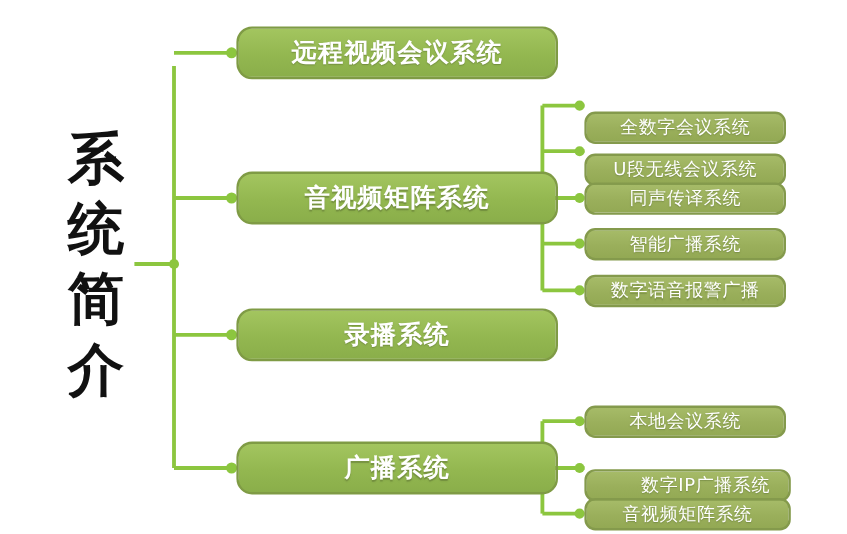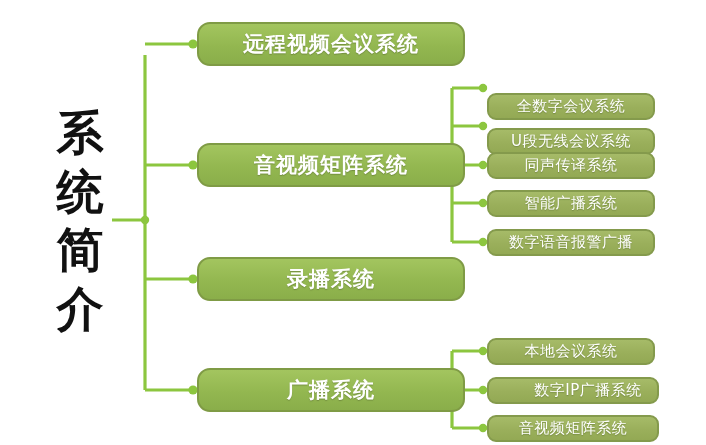--- a/index.html
+++ b/index.html
@@ -163,16 +163,16 @@
   <div class="node-main m2">录播系统</div>
   <div class="node-main m3">广播系统</div>
 
   <div class="node-leaf" style="top:93px;">全数字会议系统</div>
   <div class="node-leaf" style="top:113px;margin-top:15px;">U段无线会议系统</div>
   <div class="node-leaf" style="top:152px;">同声传译系统</div>
   <div class="node-leaf" style="top:190px;">智能广播系统</div>
   <div class="node-leaf" style="top:229px;">数字语音报警广播</div>
 
   <div class="node-leaf" style="top:338px;">本地会议系统</div>
-  <div class="node-leaf wide" style="top:377px;padding-left:30px;">数字IP广播系统</div>
+  <div class="node-leaf wide" style="top:391px;padding-left:30px;">数字IP广播系统</div>
   <div class="node-leaf wide" style="top:415px;">音视频矩阵系统</div>
 
 </div>
 
 </body></html>

